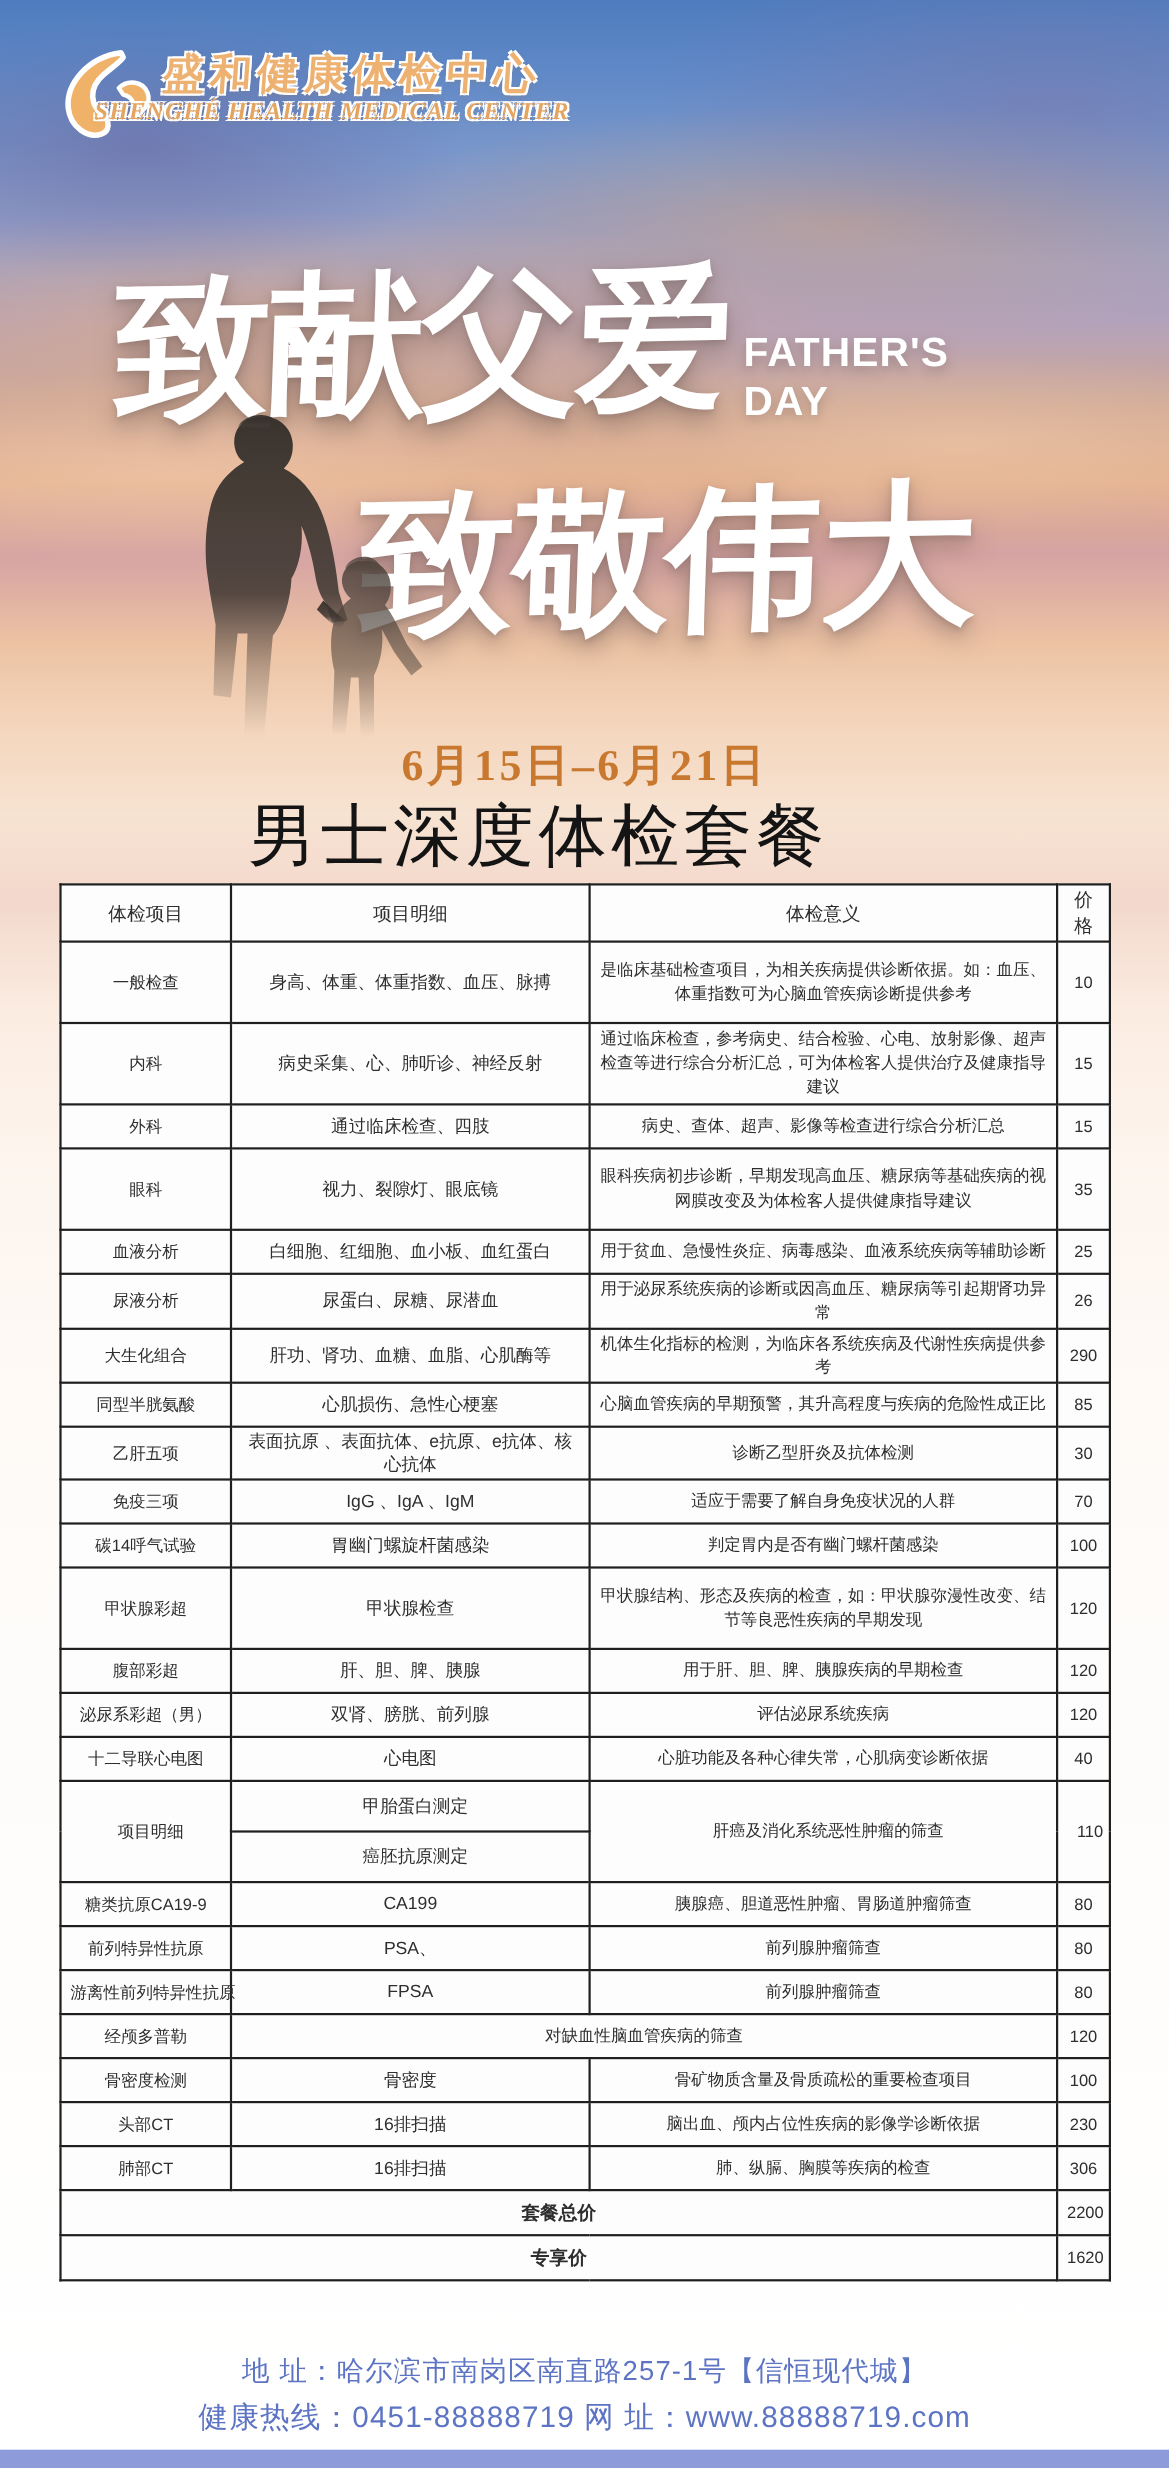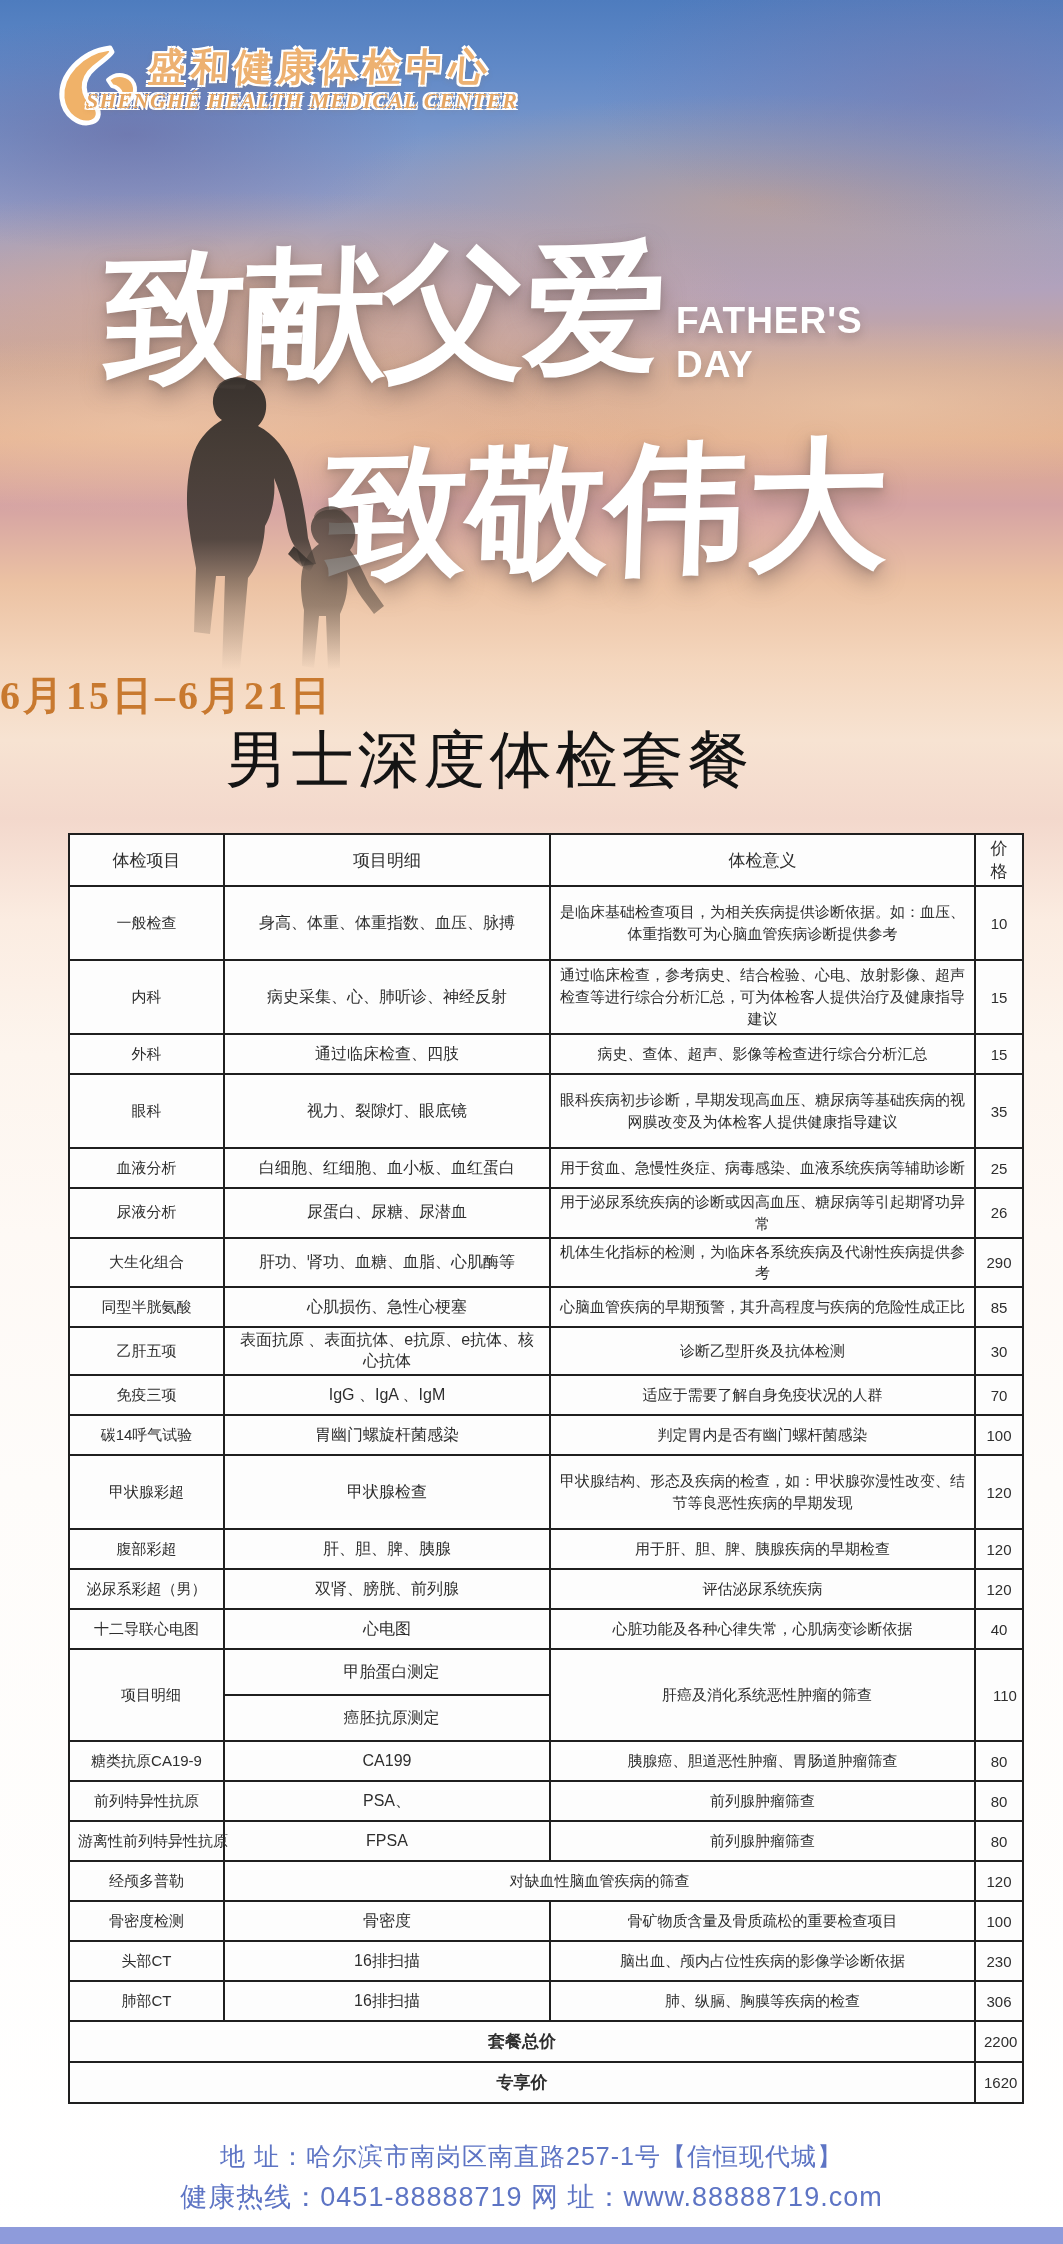--- a/index.html
+++ b/index.html
@@ -42,32 +42,31 @@
   .hero-en{
     position:absolute;color:#fff;font-weight:bold;font-size:37px;letter-spacing:1px;line-height:1.15;
     text-shadow:0 4px 10px rgba(120,100,95,.45);white-space:nowrap;
   }
   .hero-en-1{left:676px;top:300px;}
   .hero-en-2{left:676px;top:344px;}
   
   .silhouette{position:absolute;left:88px;top:370px;}
   
   .promo-date{
-    position:absolute;left:0;width:1063px;top:668px;
+    position:absolute;left:0;width:1063px;top:668px;text-align:center;
     font-family:"Liberation Serif",serif;font-weight:bold;font-size:40px;letter-spacing:3px;color:#c8792f;
   }
   .promo-title{
     position:absolute;left:0;width:979px;top:718px;text-align:center;
     font-family:"Liberation Serif",serif;font-size:62px;letter-spacing:4px;color:#141414;
   }
   
   .pkg-table{
-    position:absolute;left:54px;top:833px;width:954px;border-collapse:collapse;table-layout:fixed;
+    position:absolute;left:54px;top:803px;width:954px;border-collapse:collapse;table-layout:fixed;
     background:#fdfdfd;
-    margin-left:14px;
   }
   .pkg-table th,.pkg-table td{
     border:2px solid #1f1f1f;text-align:center;vertical-align:middle;
     color:#2e2e2e;padding:2px 8px;box-sizing:border-box;
   }
   .pkg-table th{font-size:17px;font-weight:normal;height:42px;}
   .cell-item{font-size:15px;white-space:nowrap;}
   .cell-detail{font-size:16px;border-radius:19px;}
   .cell-meaning{font-size:15px;line-height:1.45;}
   .cell-price{font-size:15px;}

